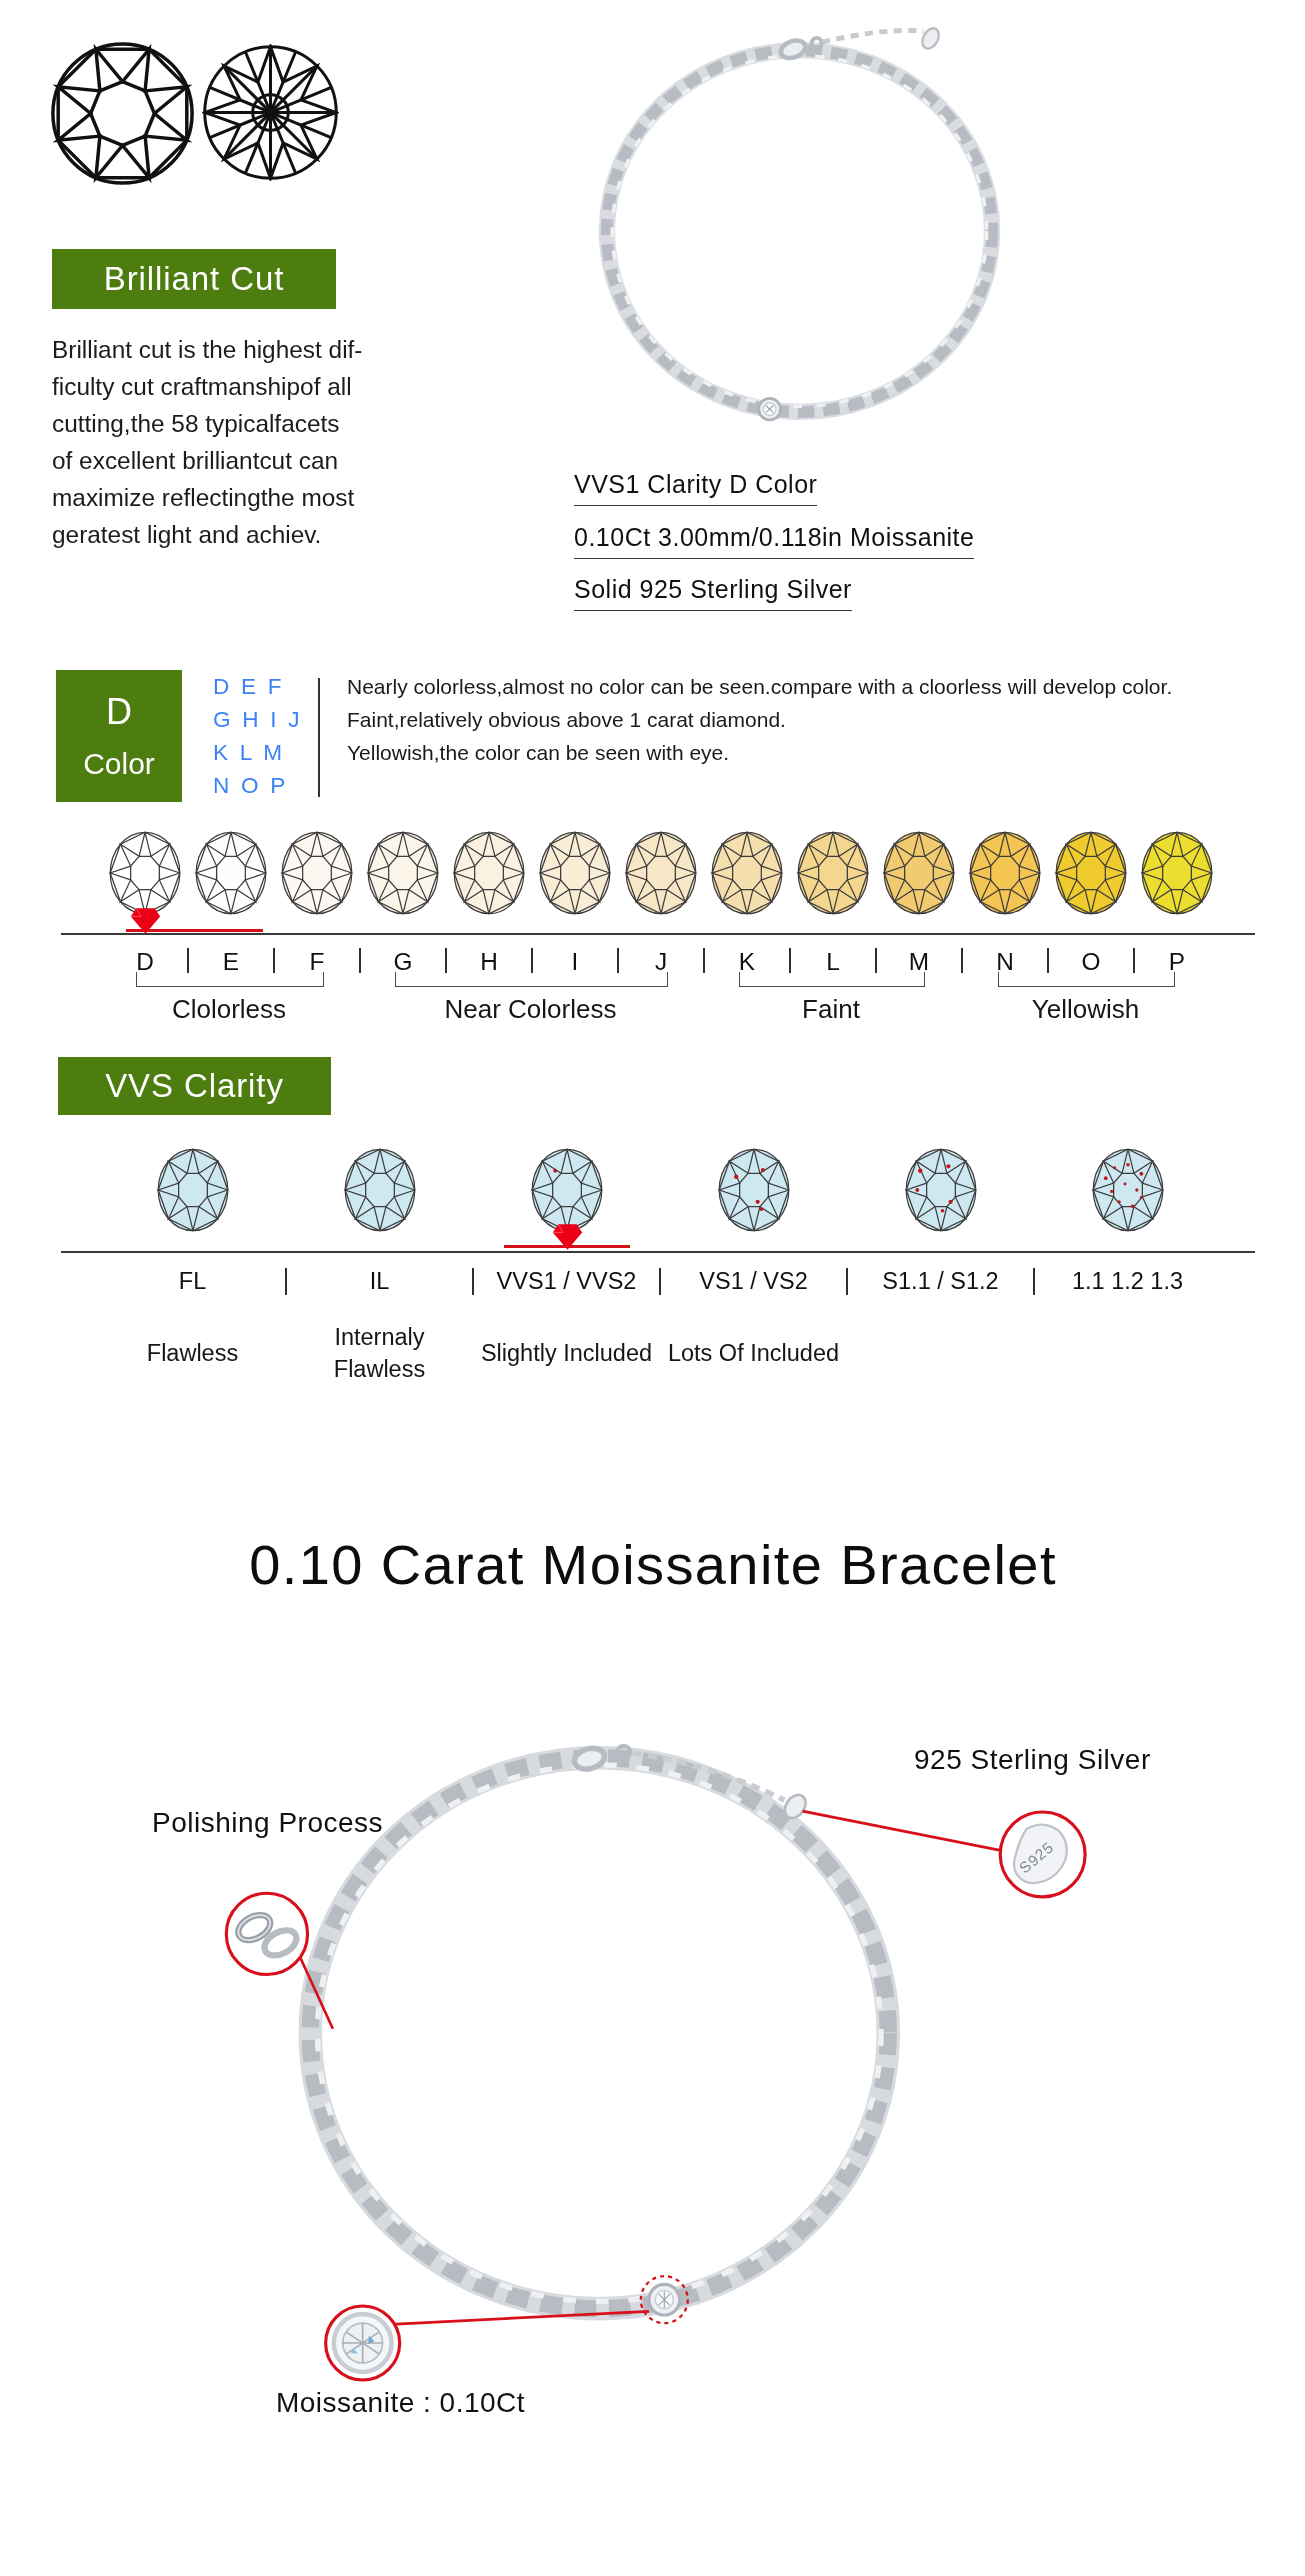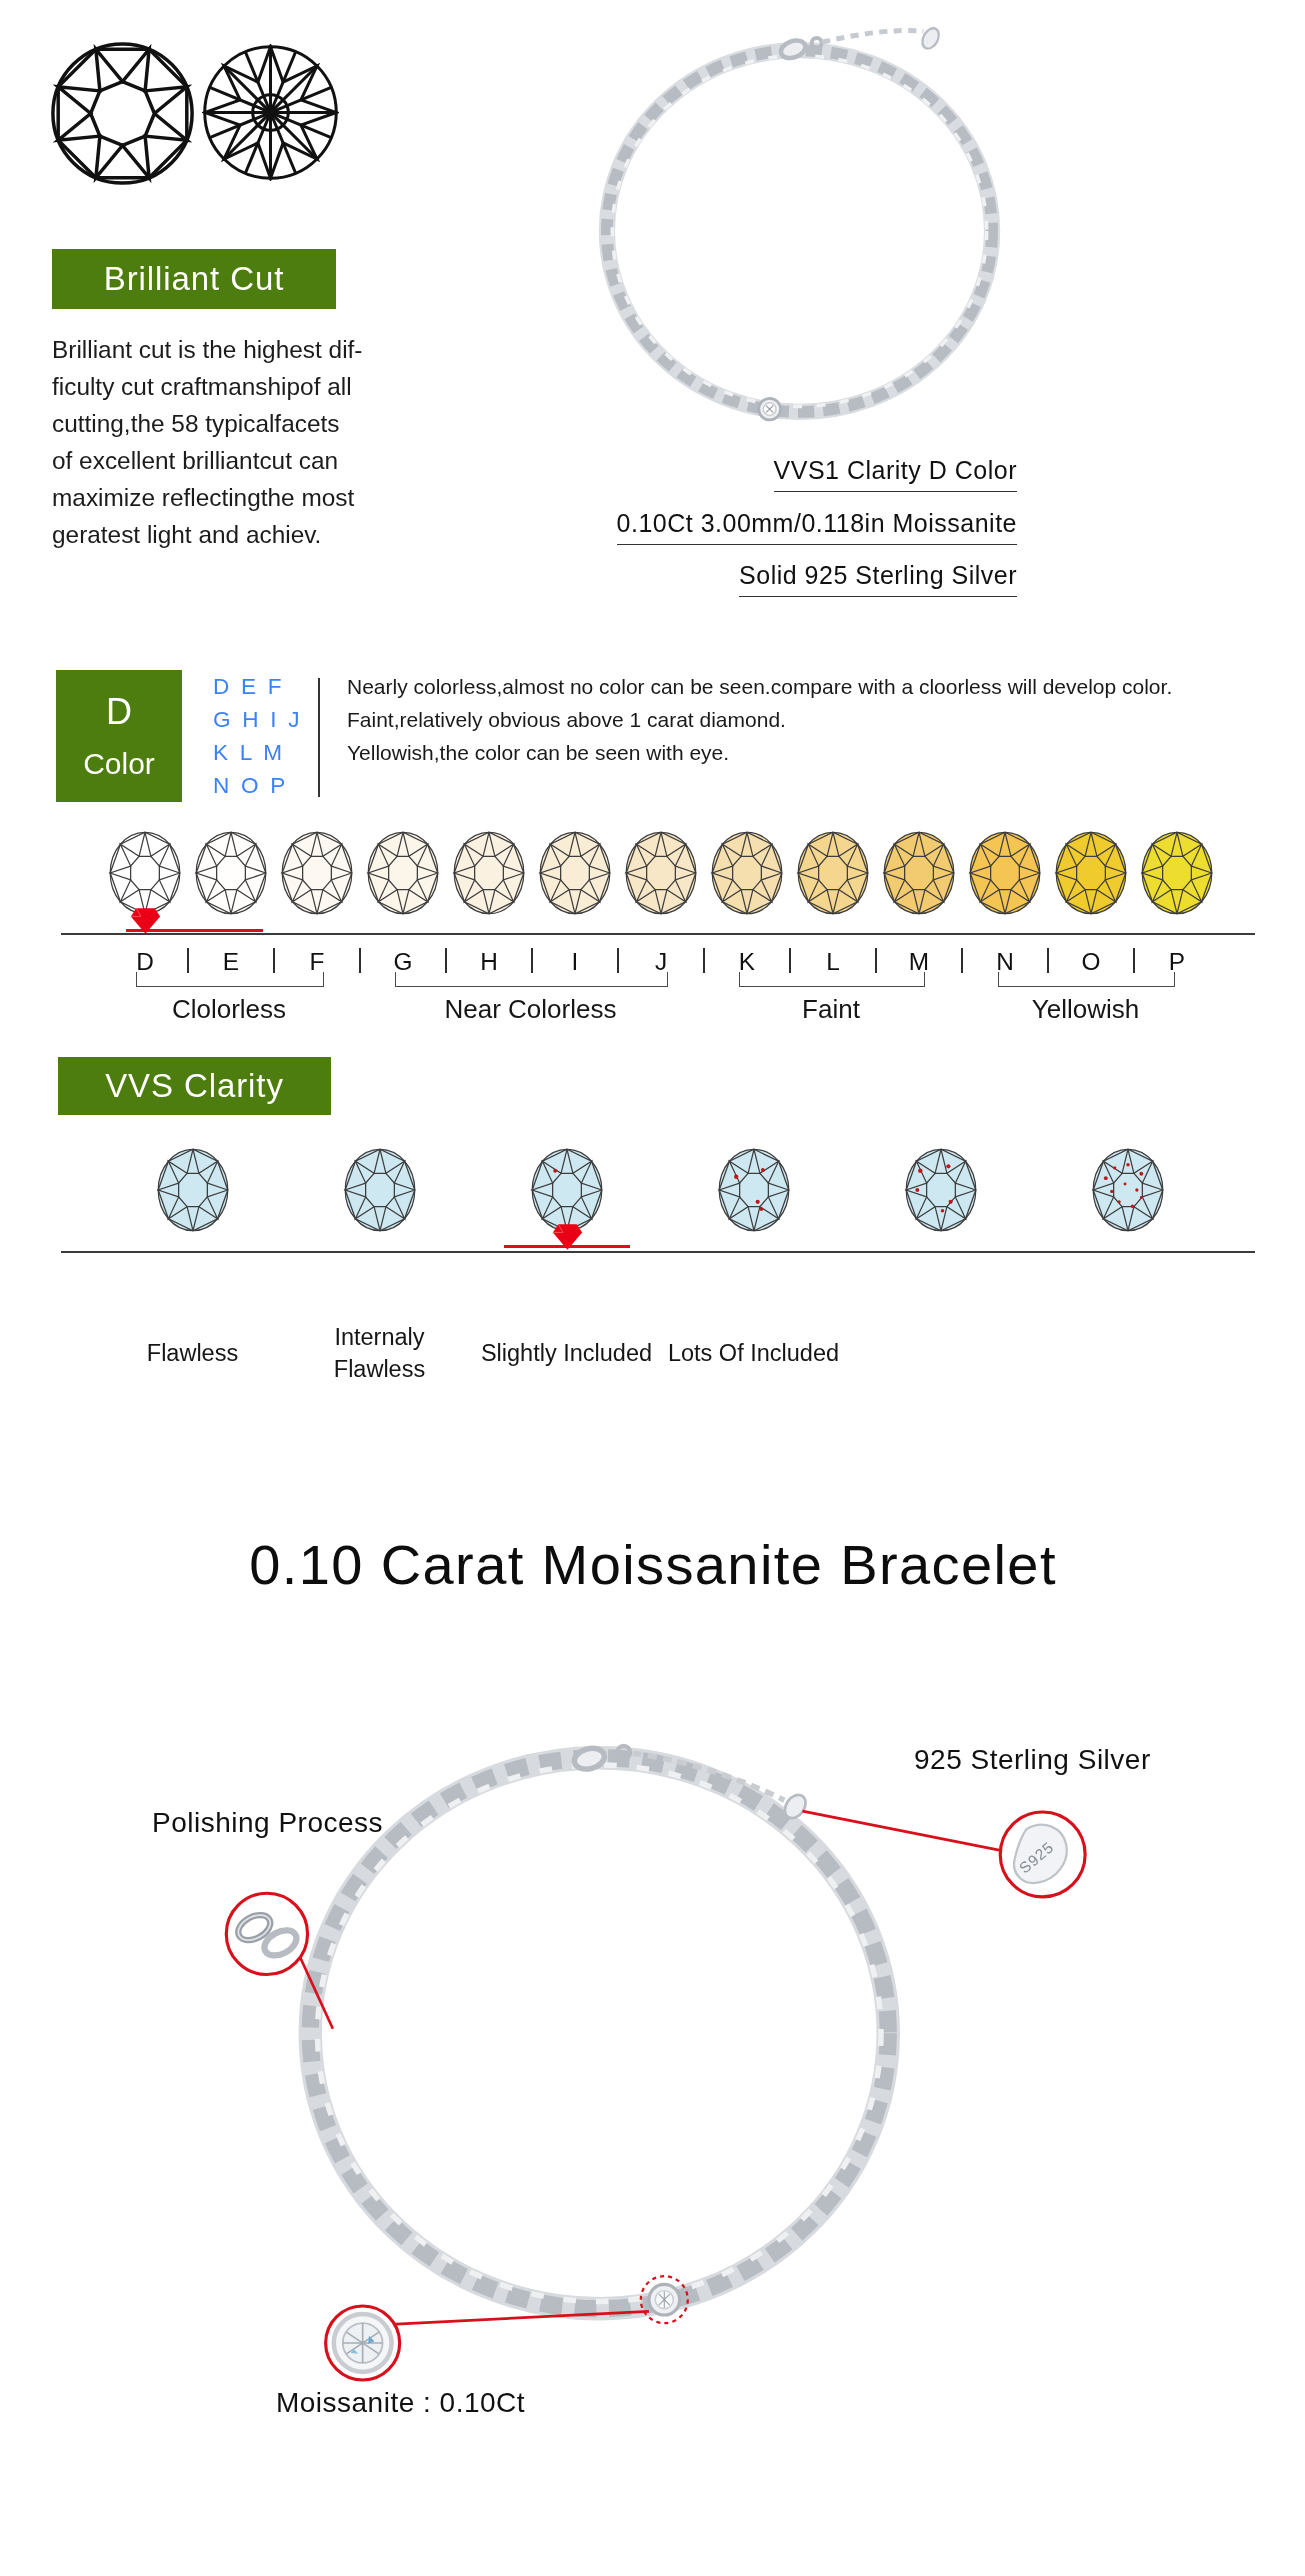--- a/index.html
+++ b/index.html
@@ -2,21 +2,21 @@
 <html style="font-size:14.5px"><head>
 <meta charset="utf-8">
 <style>
   html,body{margin:0;padding:0;background:#fff;}
   body{font-family:"Liberation Sans",sans-serif;color:#161616;}
   #page{position:relative;width:1306px;height:2576px;background:#ffffff;overflow:hidden;}
   .abs{position:absolute;}
   .blkbox{background:#4d7c0f;color:#fff;display:flex;align-items:center;justify-content:center;}
   .heading-text{font-size:33px;letter-spacing:0.9px;font-weight:400;}
   .para{font-size:24.4px;line-height:37px;white-space:pre-line;color:#1c1c1c;}
-  .sumline{width:100%;text-align:right;}
+  .sumline{width:100%;text-align:left;margin-top:14px;}
   .sumline span{display:inline-block;font-size:25px;color:#111;border-bottom:1.4px solid #333;padding-bottom:6.3px;letter-spacing:0.5px;}
   .dcol-box{flex-direction:column;gap:14.5px;}
   .dcol-box .l1{font-size:36px;}
   .dcol-box .l2{font-size:30px;}
   .grades div{height:33px;font-size:22.6px;letter-spacing:2.7px;color:#3b82f6;display:flex;align-items:center;}
   .descs div{height:33px;font-size:21px;color:#1a1a1a;display:flex;align-items:center;white-space:nowrap;}
   .vline{width:1.8px;background:#333;}
   .row13{display:flex;}
   .row13 .cell{width:86px;display:flex;align-items:center;justify-content:center;position:relative;}
   .gem-s{width:74px;height:86px;display:block;}
@@ -316,20 +316,28 @@
         </svg>
       </div>
   </div>
 
   <div class="abs hline" style="left:61px;top:1251px;width:1194px"></div>
   <div class="abs redseg" style="left:504px;top:1245px;width:126px"></div>
   <svg class="abs" style="left:551px;top:1220px" width="33" height="34" viewBox="0 0 36 32">
       <use href="#marker"></use>
     </svg>
 
+  <div class="abs row6" style="left:99px;top:1263px">
+    <div class="cell gradecell">FL</div>
+    <div class="cell gradecell">IL</div>
+    <div class="cell gradecell">VVS1 / VVS2</div>
+    <div class="cell gradecell">VS1 / VS2</div>
+    <div class="cell gradecell">S1.1 / S1.2</div>
+    <div class="cell gradecell">1.1 1.2 1.3</div>
+  </div>
 
   <div class="abs row6" style="left:99px;top:1312px">
     <div class="cell namecell">Flawless</div>
     <div class="cell namecell">Internaly Flawless</div>
     <div class="cell namecell">Slightly Included</div>
     <div class="cell namecell">Lots Of Included</div>
   </div>
 
   <div class="abs bigtitle" style="left:0;top:1532px">0.10 Carat Moissanite Bracelet</div>
 

